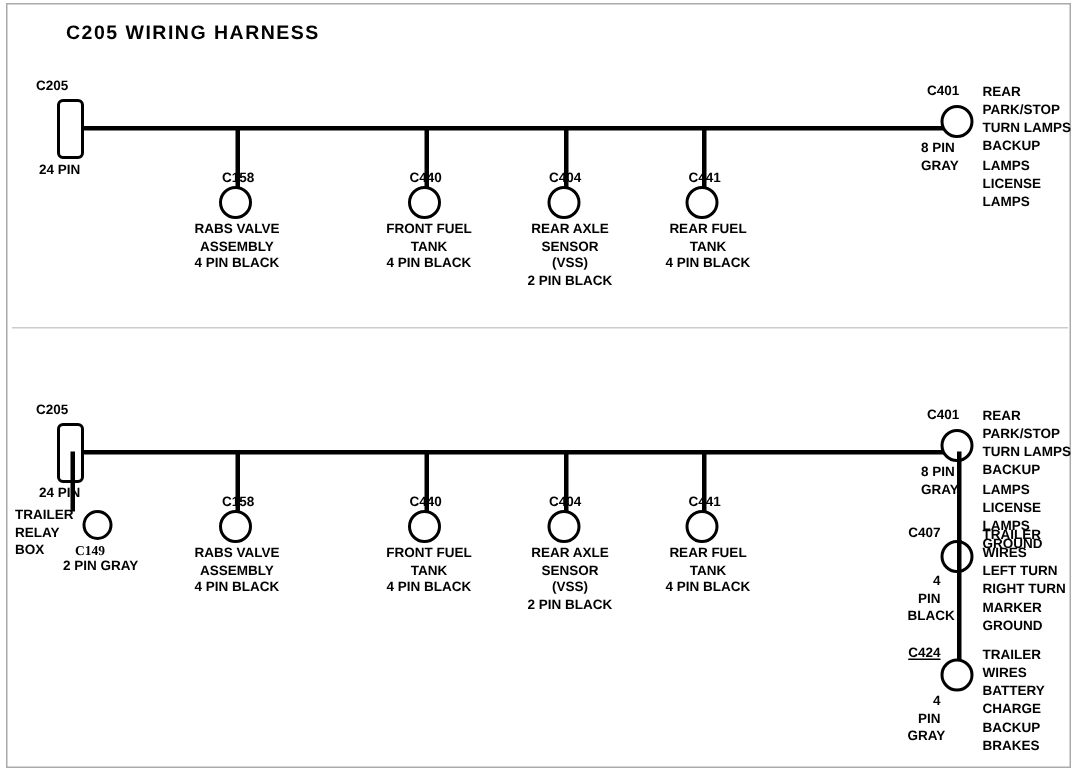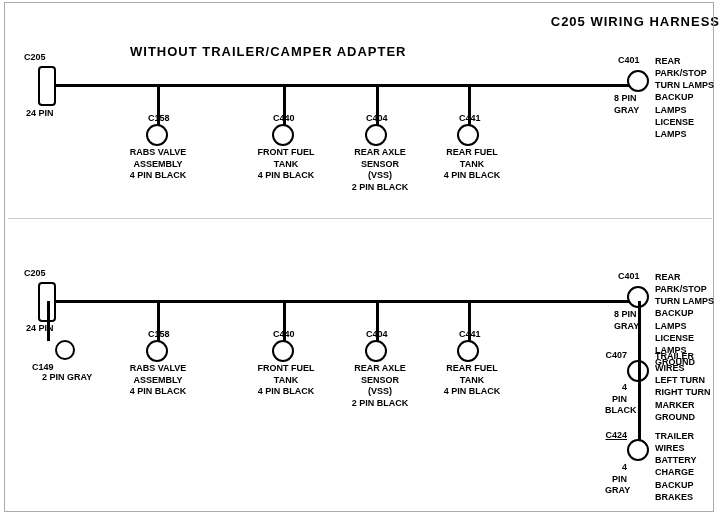--- a/index.html
+++ b/index.html
@@ -6,25 +6,26 @@
     body {
       width: 720px;
       height: 517px;
       background: #fff;
       font-family: Arial, sans-serif;
       font-size: 10px;
       overflow: hidden;
       position: relative;
     }
     .page-title {
-      text-align: right;
+      text-align: left;
       font-size: 13px;
       font-weight: bold;
       padding-top: 8px;
       letter-spacing: 1px;
+      margin-left: 44px;
     }
     .diagram-area {
       position: relative;
       width: 720px;
       height: 500px;
     }
     
     .section-label {
       position: absolute;
       font-size: 13px;
@@ -73,21 +74,20 @@
   </style>
 </head>
 <body>
 
 <div class="diagram-area">
 
   <div class="page-title" style="position:absolute;top:6px;left:0;right:0;">C205 WIRING HARNESS</div>
 
   <div style="position:absolute;top:2px;left:4px;width:710px;height:510px;border:1px solid #aaa;"></div>
 
-  <div class="section-label" style="top:44px; left:130px; font-size:13px;">WITHOUT  TRAILER/CAMPER ADAPTER</div>
 
   <div class="hline" style="top:84px; left:55px; width:590px;"></div>
 
   <div class="connector-rect" style="top:66px; left:38px; width:18px; height:40px;"></div>
   <div class="label" style="top:52px; left:24px;">C205</div>
   <div class="label" style="top:108px; left:26px; font-size:9px;">24 PIN</div>
 
   <div class="connector" style="top:70px; left:627px; width:22px; height:22px;"></div>
   <div class="label" style="top:55px; left:618px;">C401</div>
   <div class="label" style="top:93px; left:614px; text-align:left;">8 PIN<br>GRAY</div>
@@ -116,23 +116,24 @@
   <div style="position:absolute; top:218px; left:8px; width:704px; height:1px; background:#ccc;"></div>
 
 
   <div class="hline" style="top:300px; left:55px; width:590px;"></div>
 
   <div class="connector-rect" style="top:282px; left:38px; width:18px; height:40px;"></div>
   <div class="label" style="top:268px; left:24px;">C205</div>
   <div class="label" style="top:323px; left:26px; font-size:9px;">24 PIN</div>
 
   <div class="vline" style="top:301px; left:47px; height:40px;"></div>
+  <div class="label" style="top:338px; left:10px; width:55px; text-align:left;">TRAILER<br>RELAY<br>BOX</div>
 
   <div class="connector" style="top:340px; left:55px; width:20px; height:20px;"></div>
-  <div class="label" style="top:362px; left:32px;">C149</div>
+  <div class="label" style="top:362px; left:50px;font-family:Liberation Serif, serif;">C149</div>
   <div class="label" style="top:372px; left:42px;">2 PIN GRAY</div>
 
   <div class="connector" style="top:286px; left:627px; width:22px; height:22px;"></div>
   <div class="label" style="top:271px; left:618px;">C401</div>
   <div class="label" style="top:309px; left:614px; text-align:left;">8 PIN<br>GRAY</div>
   <div class="right-label" style="top:271px; left:655px; line-height:1.35;">REAR PARK/STOP<br>TURN LAMPS<br>BACKUP LAMPS<br>LICENSE LAMPS<br>GROUND</div>
 
   <div class="vline" style="top:301px; left:157px; height:40px;"></div>
   <div class="connector" style="top:340px; left:146px; width:22px; height:22px;"></div>
   <div class="label" style="top:329px; left:148px;">C158</div>

